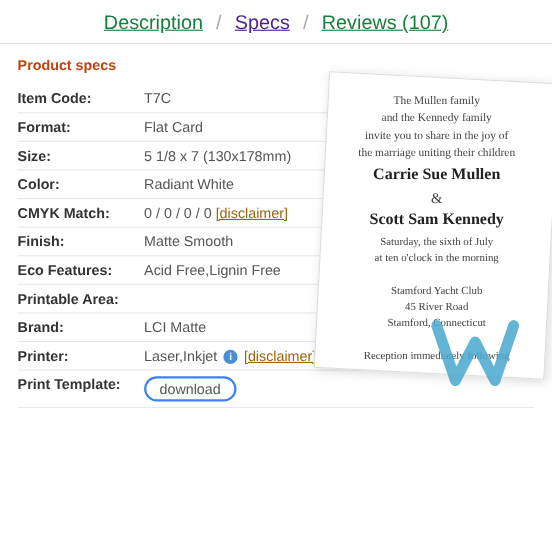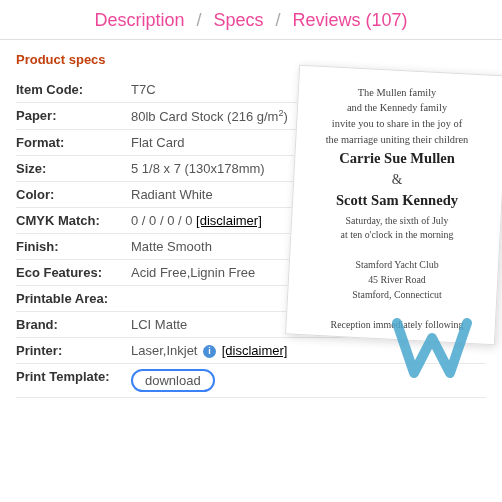--- a/index.html
+++ b/index.html
@@ -17,26 +17,27 @@
     .header-tabs {
       display: flex;
       justify-content: center;
       align-items: center;
       padding: 10px 0 8px;
       border-bottom: 1px solid #e0e0e0;
       gap: 0;
     }
     .tab-item {
       font-size: 18px;
-      color: #ec4899;
+      color: #15803d;
+      text-decoration: underline;
       cursor: pointer;
       padding: 0 8px;
     }
     .tab-item.active {
-      color: #ec4899;
+      color: #4c1d95;
     }
     .tab-separator {
       color: #aaa;
       font-size: 18px;
       padding: 0 4px;
     }
 
     
     .product-specs {
       padding: 12px 16px 0 16px;
@@ -65,21 +66,21 @@
     .specs-table td:first-child {
       font-weight: bold;
       width: 115px;
       white-space: nowrap;
       color: #333;
     }
     .specs-table td:last-child {
       color: #555;
     }
     a.disclaimer-link {
-      color: #000000;
+      color: #a16207;
       text-decoration: underline;
       cursor: pointer;
     }
     a.download-link {
       color: #555;
       text-decoration: none;
       border: 2px solid #3b82f6;
       border-radius: 20px;
       padding: 2px 12px;
       display: inline-block;
@@ -185,24 +186,20 @@
 </div>
 
 <div class="product-specs">
   <div class="section-title">Product specs</div>
 
   <table class="specs-table">
     <tbody>
       <tr>
         <td>Item Code:</td>
         <td>T7C</td>
-      </tr>
-      <tr>
-        <td>Paper:</td>
-        <td>80lb Card Stock (216 g/m<sup>2</sup>)</td>
       </tr>
       <tr>
         <td>Format:</td>
         <td>Flat Card</td>
       </tr>
       <tr>
         <td>Size:</td>
         <td>5 1/8 x 7 (130x178mm)</td>
       </tr>
       <tr>

